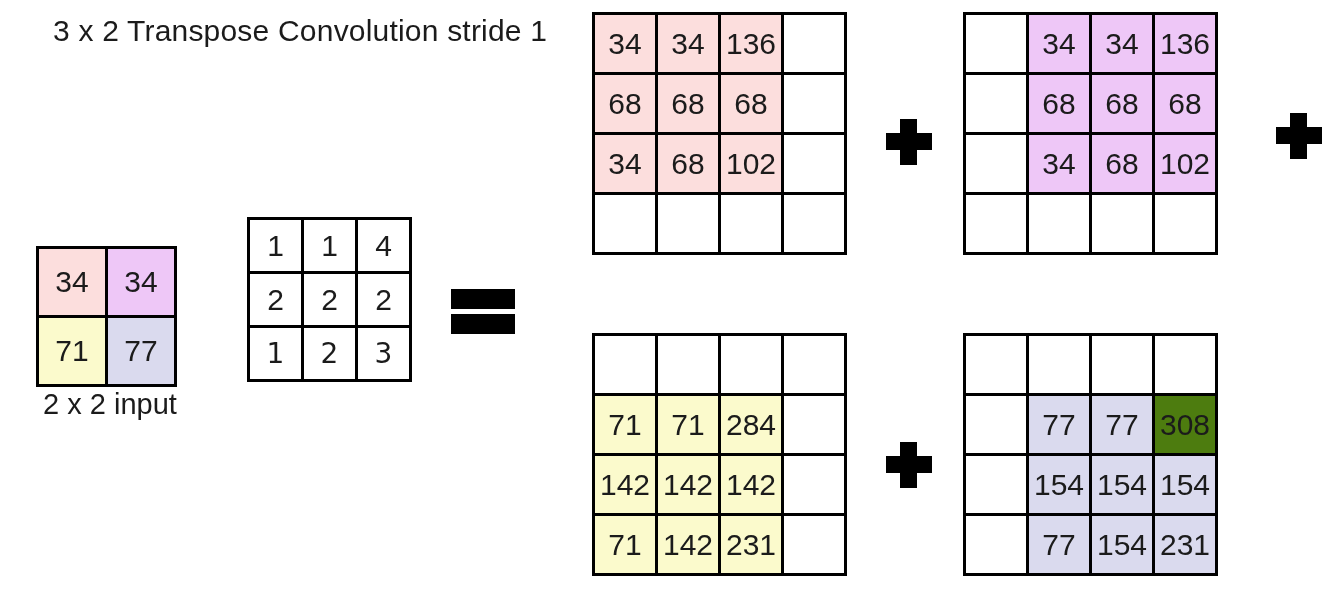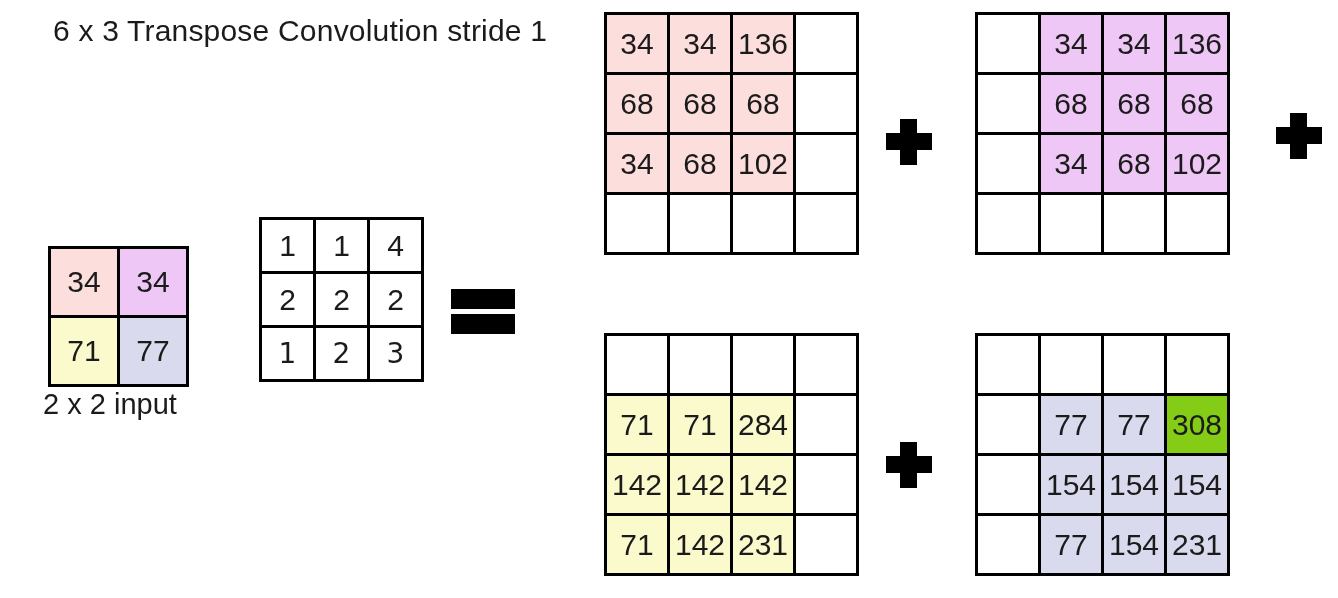--- a/index.html
+++ b/index.html
@@ -34,21 +34,20 @@
   #input-label  { left: 20px;  width: 180px; }
   #kernel-label { left: 245px; width: 180px; }
 
   
   .grid {
     position: absolute;
     display: grid;
     border-top: 3px solid #000;
     border-left: 3px solid #000;
     background: #fff;
-    margin-left: 12px;
   }
   .cell {
     border-right: 3px solid #000;
     border-bottom: 3px solid #000;
     display: flex;
     align-items: center;
     justify-content: center;
     font-size: 30px;
     background: #fff;
     line-height: 1;
@@ -110,21 +109,21 @@
   }
   #plus-top-mid    { left: 886px;  top: 119px; }
   #plus-top-right  { left: 1276px; top: 113px; }
   #plus-bottom-mid { left: 886px;  top: 442px; }
 </style>
 </head>
 <body>
 
 <div class="canvas">
 
-  <div class="title">6 x 3 Transpose Convolution stride 1</div>
+  <div class="title">3 x 2 Transpose Convolution stride 1</div>
 
   <div id="input-grid" class="grid grid-2">
       <div class="cell" style="background: rgb(252, 222, 221);">34</div>
       <div class="cell" style="background: rgb(238, 199, 247);">34</div>
       <div class="cell" style="background: rgb(251, 250, 204);">71</div>
       <div class="cell" style="background: rgb(218, 218, 238);">77</div>
     </div>
   <div id="input-label" class="label">2 x 2 input</div>
 
   <div id="kernel-grid" class="grid grid-3">
@@ -208,21 +207,21 @@
   <div id="plus-bottom-mid" class="plus"></div>
 
   <div id="out-br" class="grid grid-4">
       <div class="cell"></div>
       <div class="cell"></div>
       <div class="cell"></div>
       <div class="cell"></div>
       <div class="cell"></div>
       <div class="cell" style="background: rgb(218, 218, 238);">77</div>
       <div class="cell" style="background: rgb(218, 218, 238);">77</div>
-      <div class="cell" style="background: #84cc16;">308</div>
+      <div class="cell" style="background: #4d7c0f;">308</div>
       <div class="cell"></div>
       <div class="cell" style="background: rgb(218, 218, 238);">154</div>
       <div class="cell" style="background: rgb(218, 218, 238);">154</div>
       <div class="cell" style="background: rgb(218, 218, 238);">154</div>
       <div class="cell"></div>
       <div class="cell" style="background: rgb(218, 218, 238);">77</div>
       <div class="cell" style="background: rgb(218, 218, 238);">154</div>
       <div class="cell" style="background: rgb(218, 218, 238);">231</div>
     </div>
 

